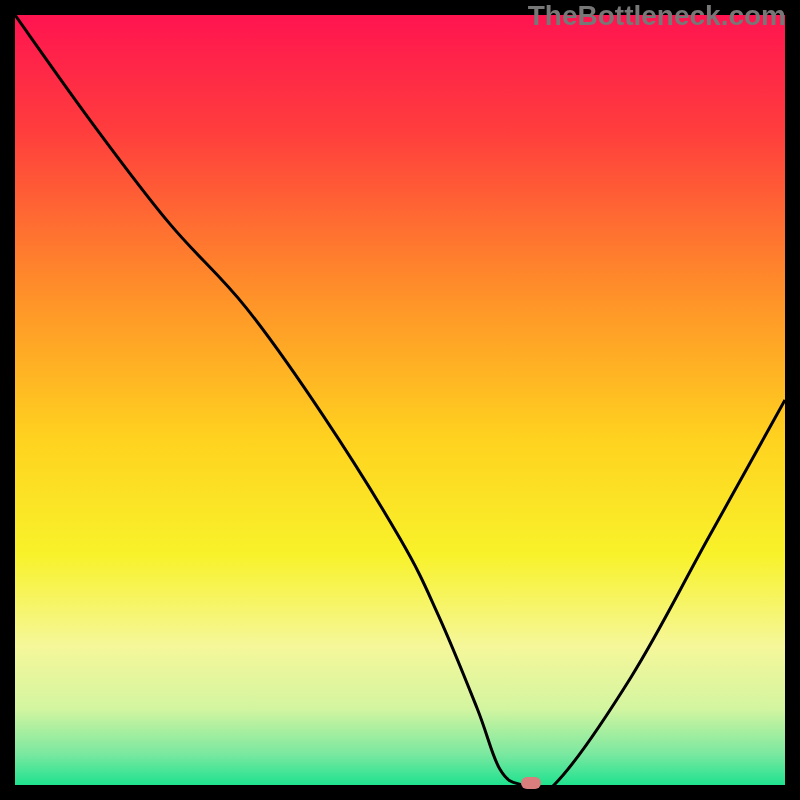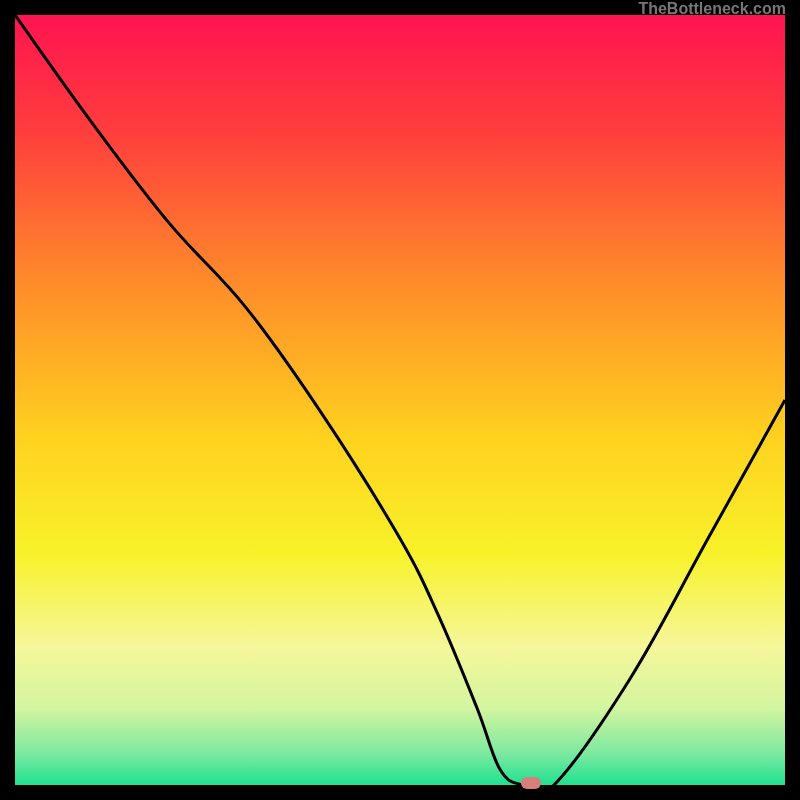--- a/index.html
+++ b/index.html
@@ -24,21 +24,21 @@
     left: 0;
     top: 0;
     width: 100%;
     height: 100%;
   }
   .watermark {
     position: absolute;
     top: 0px;
     right: 14px;
     color: #777;
-    font-size: 16px;
+    font-size: 28px;
     font-weight: bold;
     z-index: 10;
   }
   svg.curve {
     position: absolute;
     left: 0;
     top: 0;
     width: 100%;
     height: 100%;
     z-index: 5;

